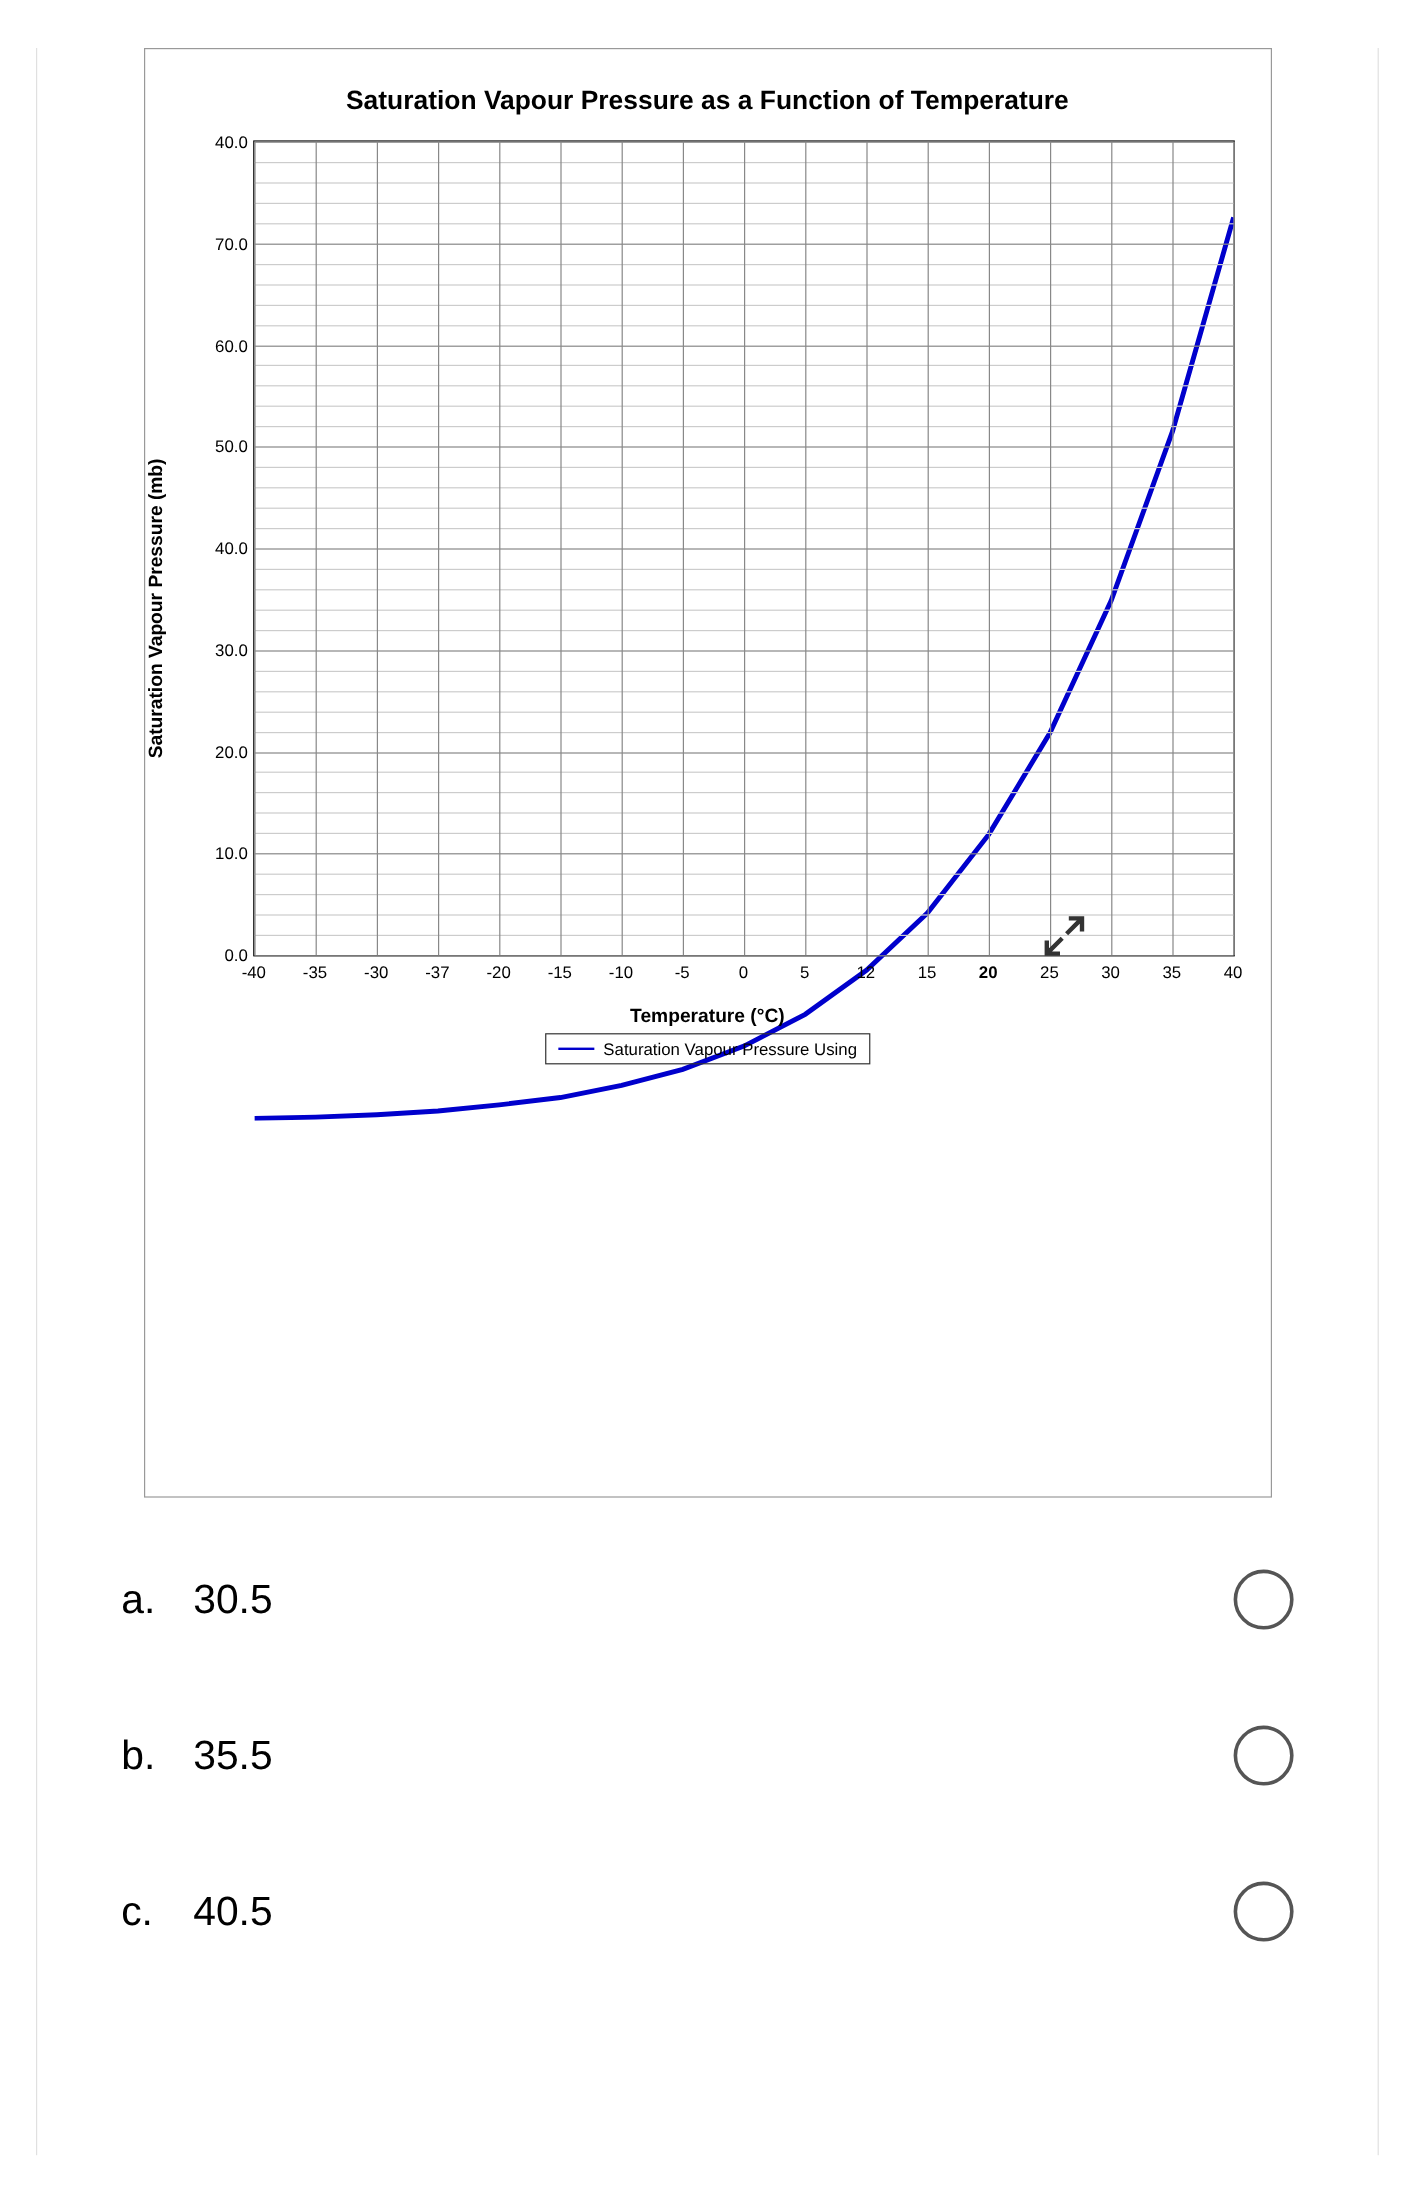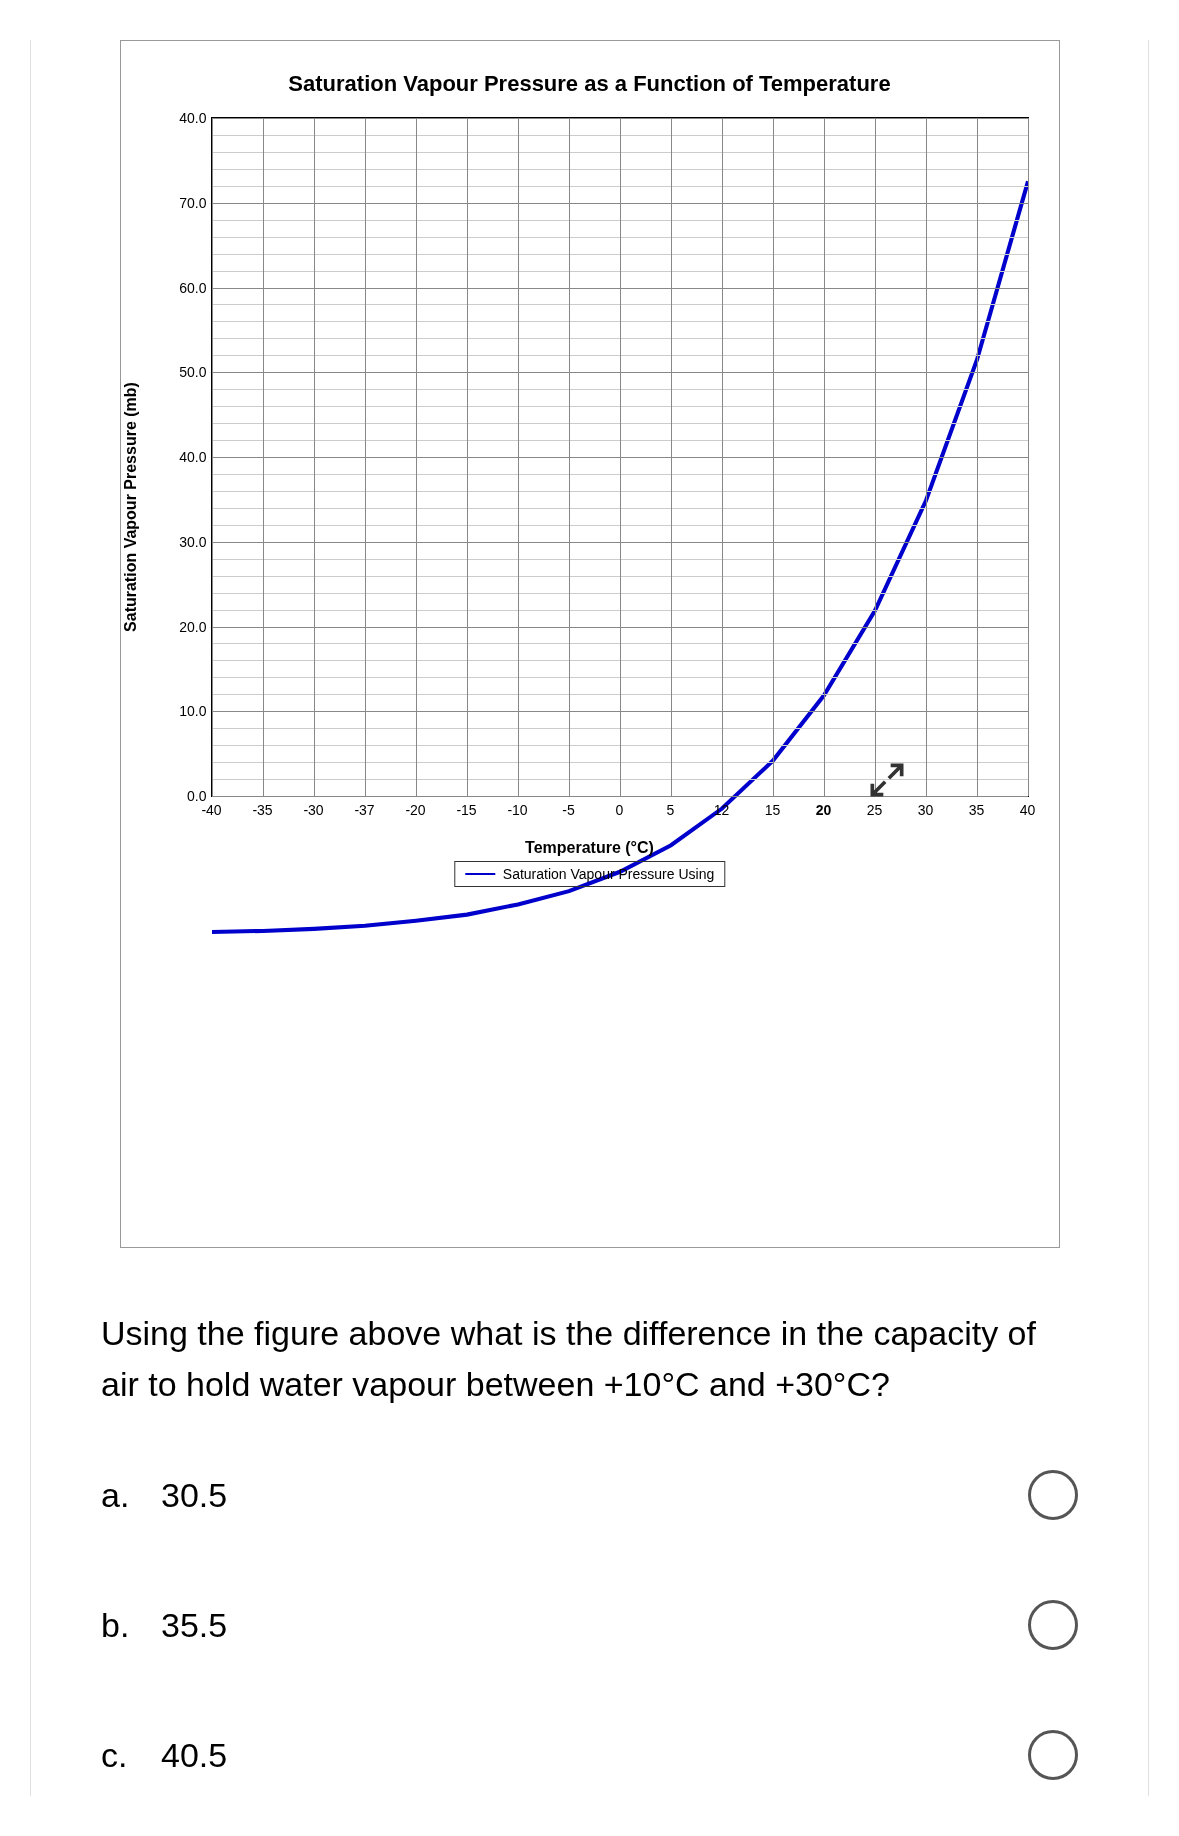--- a/index.html
+++ b/index.html
@@ -242,21 +242,20 @@
         <span>Saturation Vapour Pressure Using</span>
       </div>
       <div class="expand-icon">
         <svg viewBox="0 0 24 24" width="44" height="44" fill="currentColor">
           <path d="M14 3h7v7h-2V6.4l-5.3 5.3-1.4-1.4L17.6 5H14V3zM10 21H3v-7h2v3.6l5.3-5.3 1.4 1.4L6.4 19H10v2z"></path>
         </svg>
       </div>
     </div>
   </div>
 
-  <div class="question">Using the figure above what is the difference in the capacity of air to hold water vapour between +10°C and +30°C?</div>
 
 
   <div class="options" id="options">
       <div class="option-row">
         <div class="option-label">
           <span class="option-letter">a.</span>
           <span>30.5</span>
         </div>
         <div class="radio"></div>
       </div>

